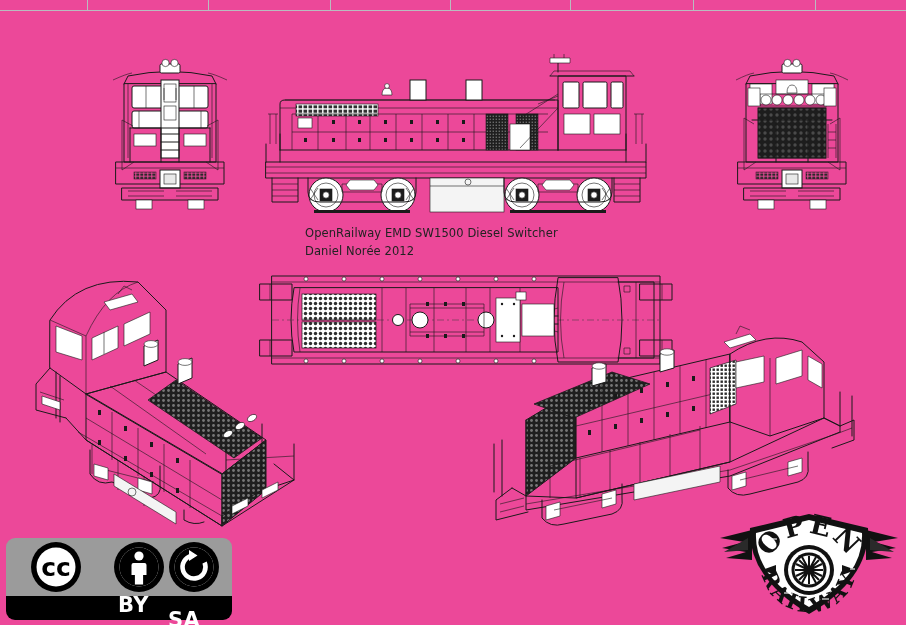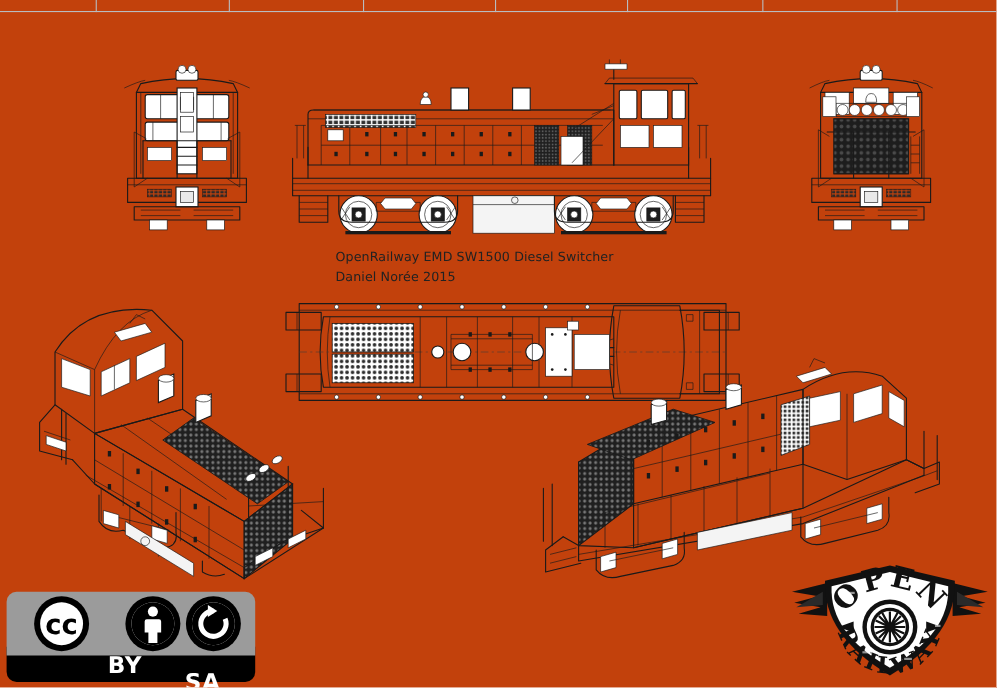--- a/index.html
+++ b/index.html
@@ -1,18 +1,18 @@
 <!DOCTYPE html>
 <html><head>
 <meta charset="utf-8">
 <style>
   html,body{margin:0;padding:0;background:#ffffff;}
   body{width:906px;height:625px;position:relative;overflow:hidden;
        font-family:"DejaVu Sans","Liberation Sans",sans-serif;}
-  .sheet{position:absolute;inset:0;background:#c2410c;}
+  .sheet{position:absolute;inset:0;background:#ec4899;}
 
   
   .frame-top{position:absolute;left:0;top:0;width:906px;height:11px;
       border-bottom:1px solid #b9bcc0;box-sizing:border-box;}
   .frame-tick{position:absolute;top:0;width:1px;height:11px;background:#b9bcc0;}
 
   svg.view{position:absolute;overflow:visible;}
   .ln{fill:none;stroke:#1a1a1a;stroke-width:1;stroke-linejoin:round;stroke-linecap:round;}
   .ln-t{fill:none;stroke:#1a1a1a;stroke-width:0.6;}
   .ln-h{fill:none;stroke:#3a3a3a;stroke-width:0.5;}
@@ -28,21 +28,21 @@
 
   
   .cc-badge{position:absolute;left:6px;top:538px;width:226px;height:97px;}
   .cc-upper{position:absolute;left:0;top:0;width:226px;height:58px;background:#9b9b9b;
       border-radius:9px 9px 0 0;}
   .cc-lower{position:absolute;left:0;top:50px;width:226px;height:32px;background:#000;
       border-radius:0 0 9px 9px;}
   .cc-icons{position:absolute;left:0;top:0;width:226px;height:58px;}
   .cc-text{position:absolute;left:0;top:52px;width:226px;height:30px;color:#fff;
       font-weight:bold;font-size:21px;letter-spacing:.5px;}
-  .cc-by{position:absolute;left:92px;top:3px;}
+  .cc-by{position:absolute;left:112px;top:3px;}
   .cc-sa{position:absolute;left:162px;top:18px;}
 
   .logo{position:absolute;left:718px;top:508px;width:182px;height:112px;}
 </style>
 </head>
 <body>
 
 <div class="sheet">
 
   <div class="frame-top">
@@ -547,21 +547,21 @@
     <path class="gray2" d="M150 136 L236 118 L236 134 L150 152 Z"></path>
 
     <path class="ln" d="M28 140 L12 152 L12 172 L44 164"></path>
     <path class="ln-t" d="M16 156 L40 150 M16 164 L40 158"></path>
     <path class="ln" d="M340 70 L356 78 L370 72 L370 92 L348 100"></path>
     <path class="ln-t" d="M352 86 L368 80"></path>
   </svg>
 
   <div class="caption">
     <div>OpenRailway EMD SW1500 Diesel Switcher</div>
-    <div>Daniel Norée 2015</div>
+    <div>Daniel Norée 2012</div>
   </div>
 
   <div class="cc-badge">
     <div class="cc-lower"></div>
     <div class="cc-upper"></div>
     <svg class="cc-icons" viewBox="0 0 226 58">
 
       <circle cx="50" cy="29" r="25" fill="#000"></circle>
       <circle cx="50" cy="29" r="19.5" fill="#fff"></circle>
       <text x="50" y="38" text-anchor="middle" font-family="DejaVu Sans, sans-serif" font-size="25" font-weight="bold" fill="#000">cc</text>

